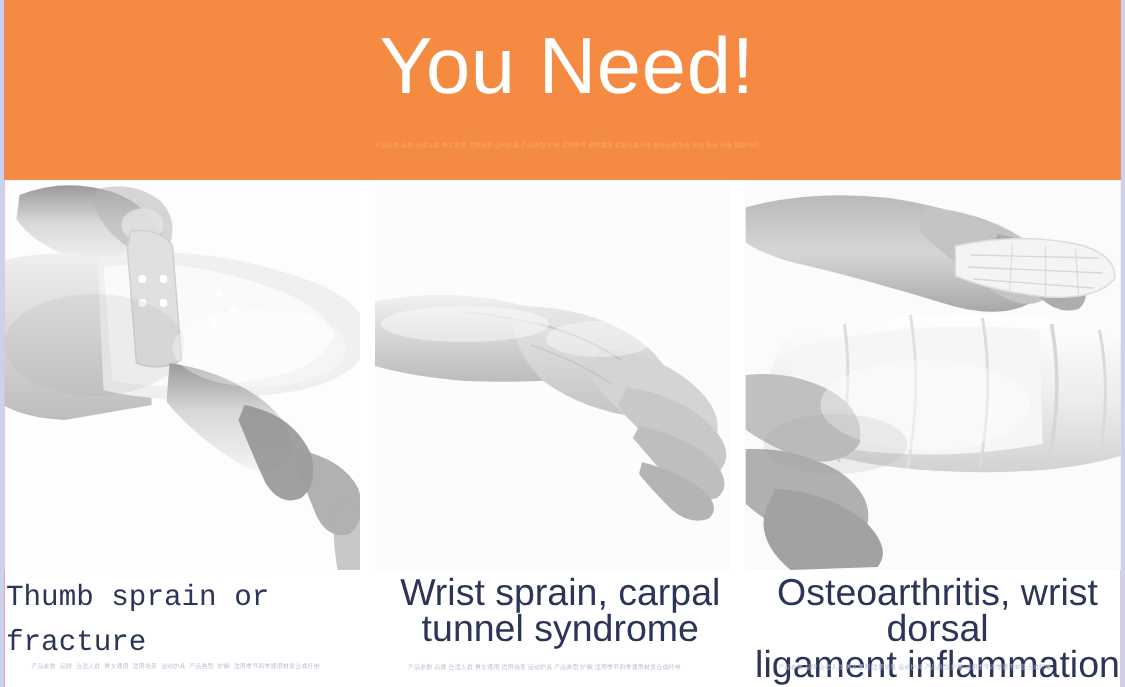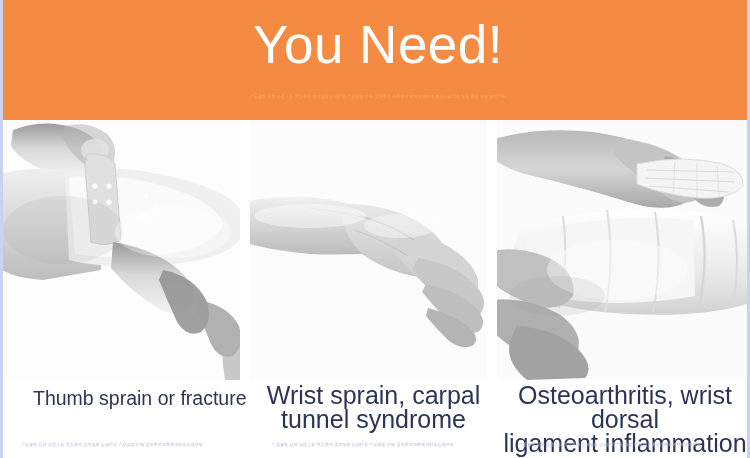--- a/index.html
+++ b/index.html
@@ -108,21 +108,21 @@
     height: 78px;
     display: flex;
     background: #ffffff;
   }
   .caption-cell {
     position: relative;
     height: 78px;
     box-sizing: border-box;
     padding-top: 3px;
   }
-  .cap-1 { width: 247px; padding-left: 30px; text-align: left; }
+  .cap-1 { width: 247px; padding-left: 1px; text-align: left; font-family: Liberation Mono, monospace; }
   .cap-2 { width: 247px; text-align: center; }
   .cap-3 { width: 256px; text-align: center; }
 
   .caption-text {
     color: #2b3558;
     font-size: 25px;
     line-height: 24px;
     font-weight: 400;
     white-space: pre-line;
   }

